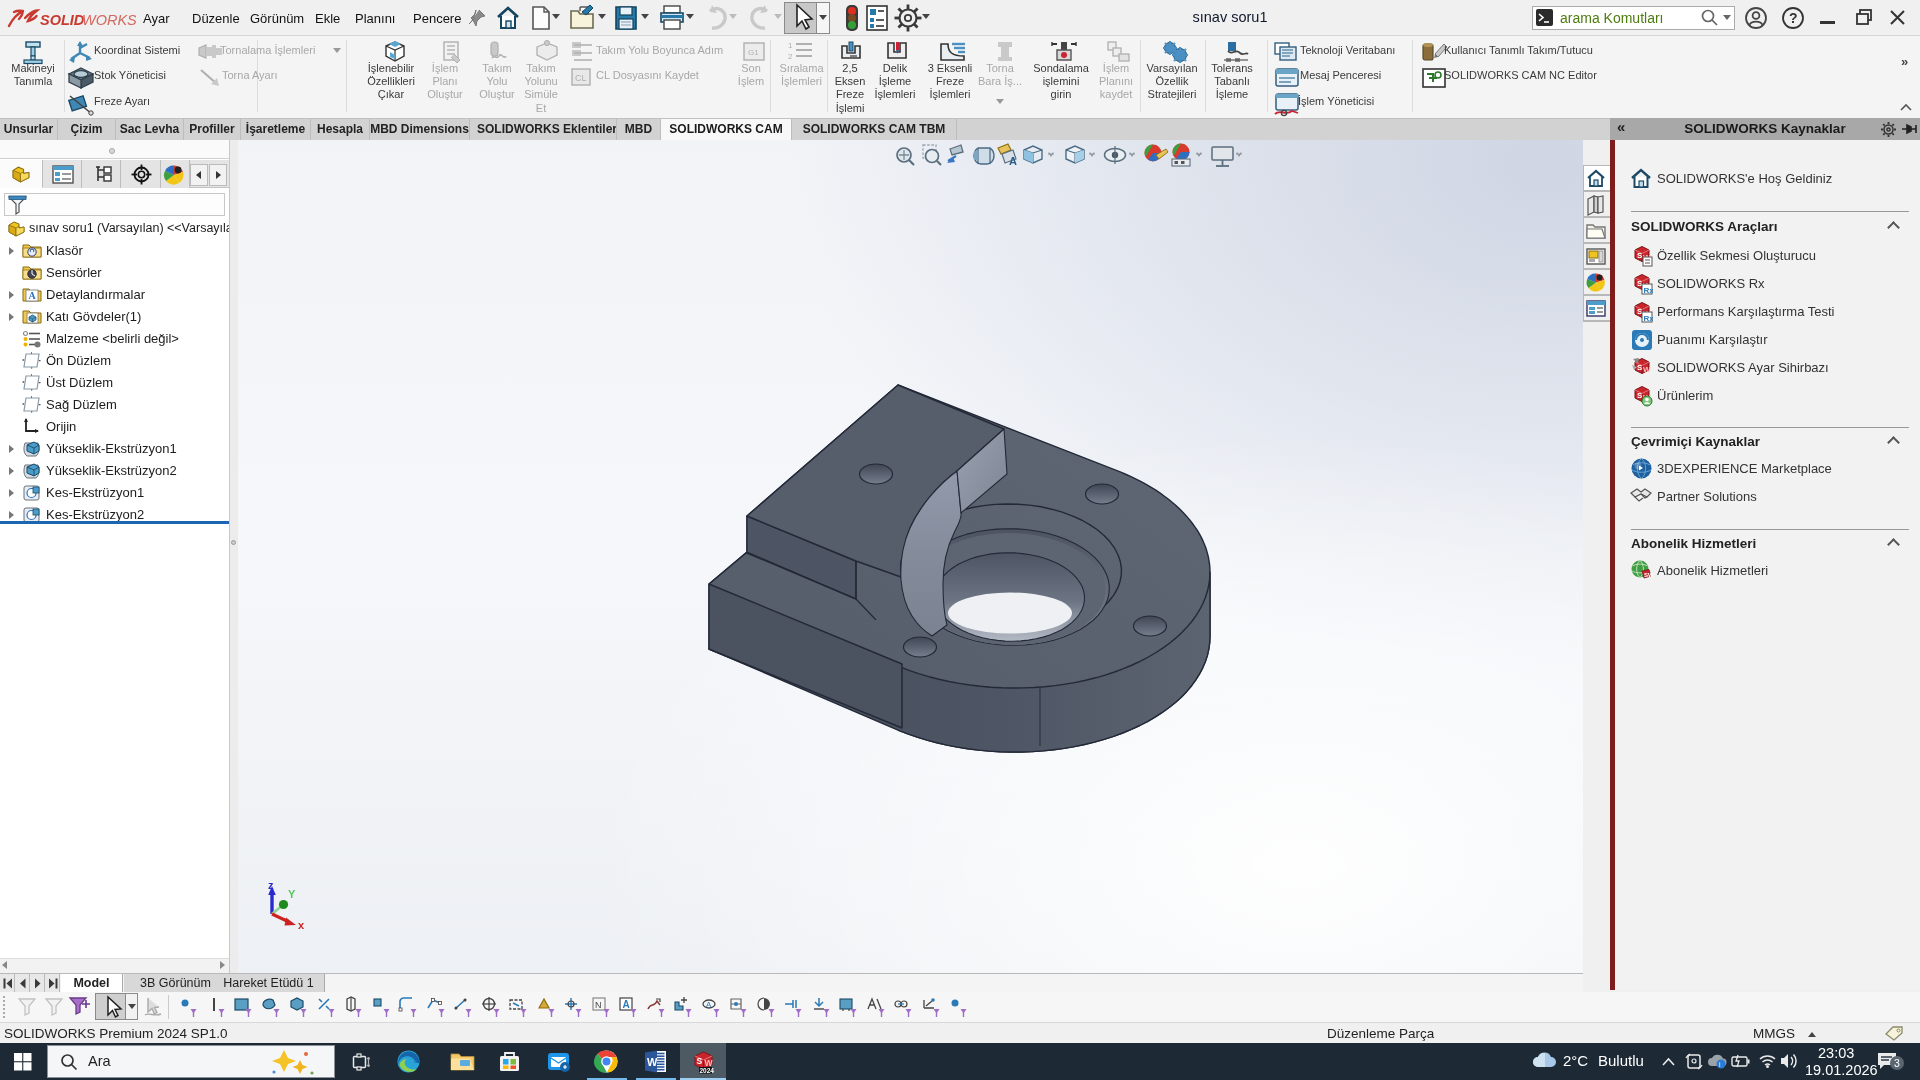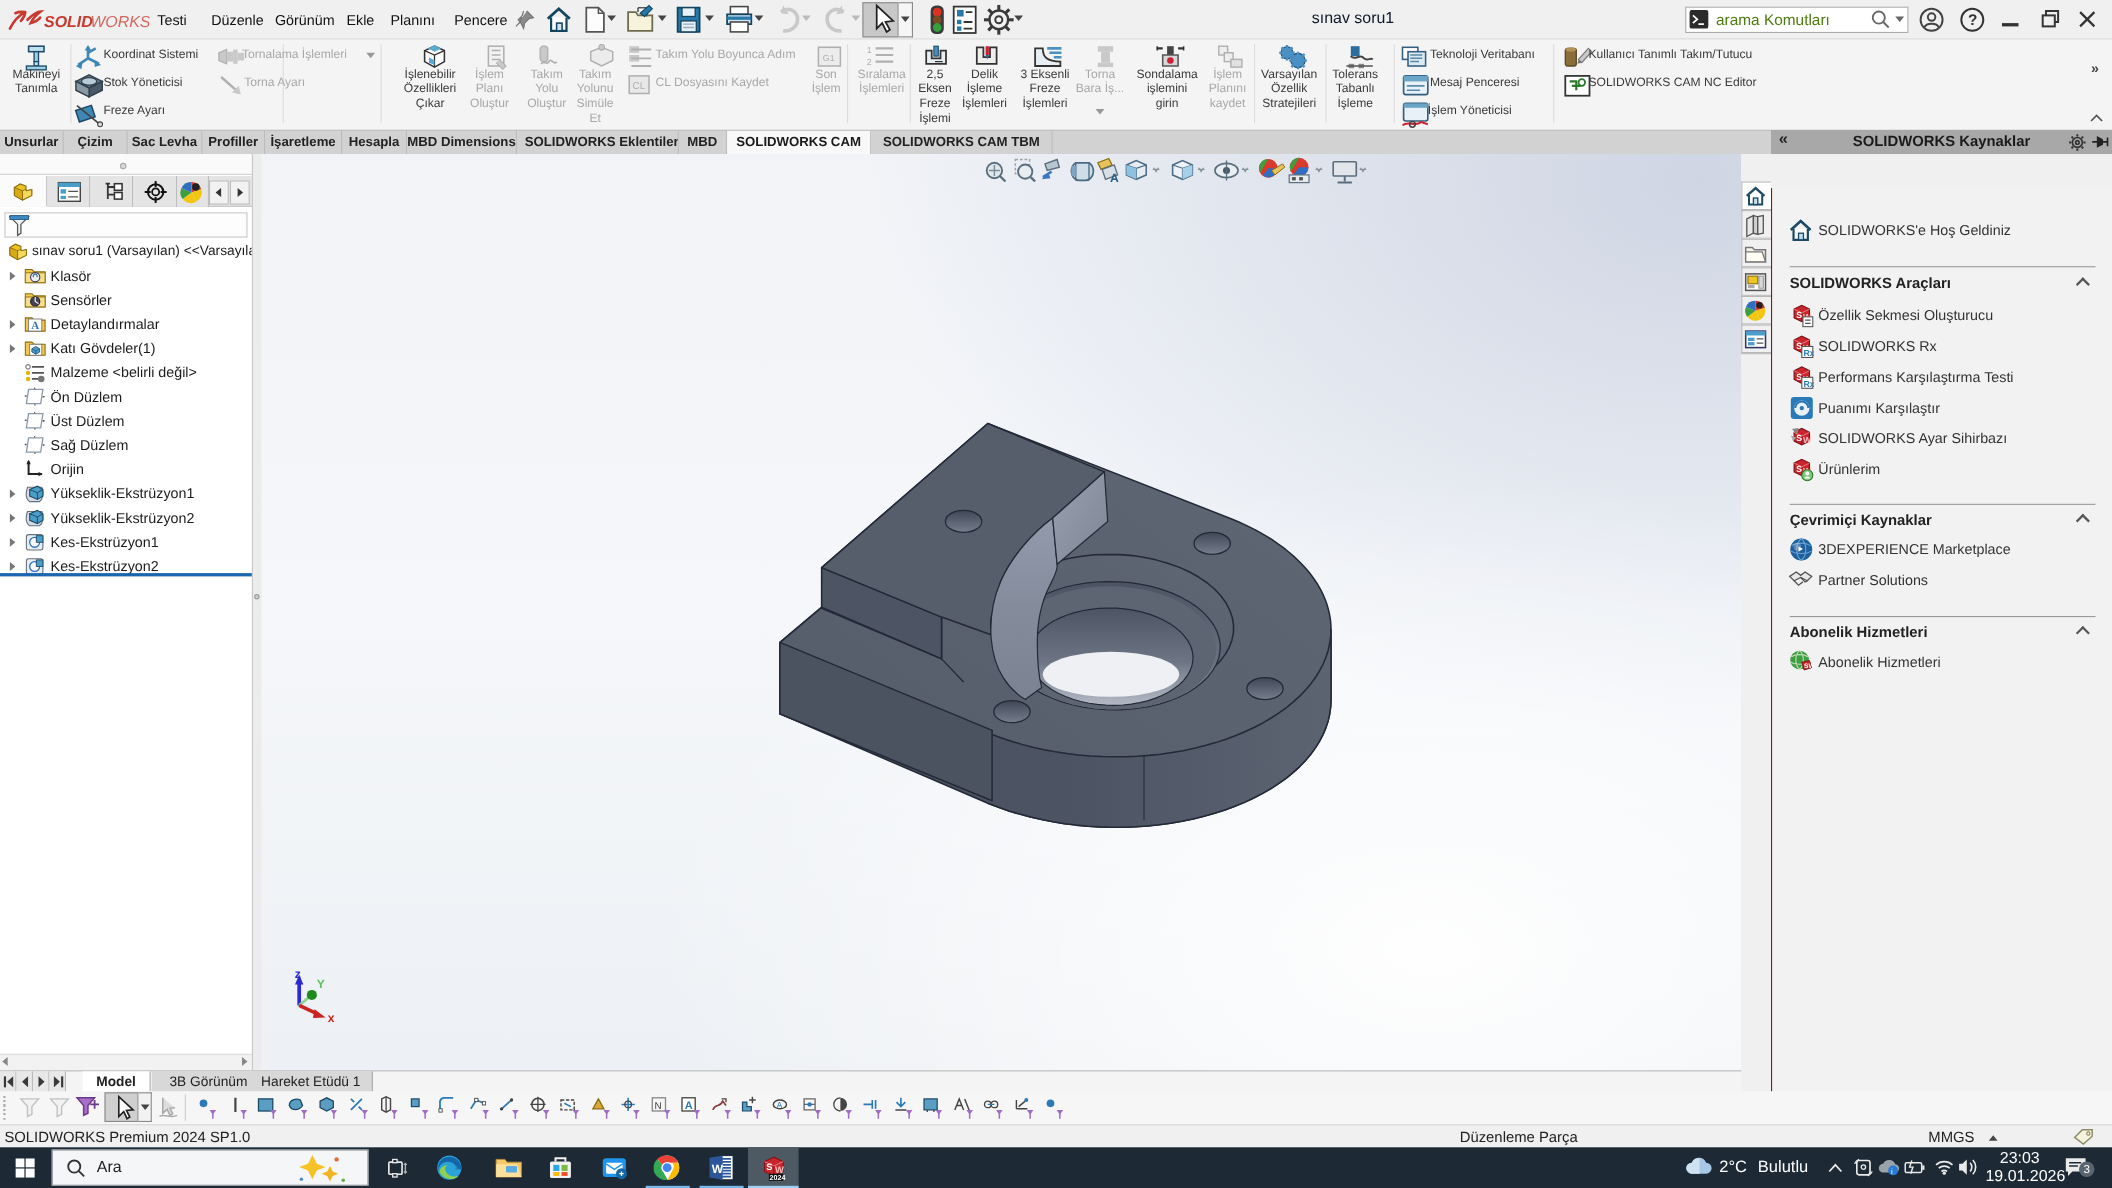--- a/index.html
+++ b/index.html
@@ -21,43 +21,43 @@
 .ctab.active{background:#f8f8f8;font-weight:bold;color:#1a1a1a;}
 #paneheader{left:1610px;top:118px;width:310px;height:22px;background:#a8a8a8;font-size:13.5px;font-weight:bold;color:#1a1a1a;text-align:center;line-height:22px;}
 
 #leftpanel{left:0;top:140px;width:238px;height:833px;background:#fff;}
 .treerow{position:absolute;left:0;width:228px;height:22px;font-size:13px;color:#1c1c1c;white-space:nowrap;}
 .tri{position:absolute;width:0;height:0;border-left:5px solid #777;border-top:4px solid transparent;border-bottom:4px solid transparent;}
 
 #viewport{left:238px;top:140px;width:1345px;height:833px;background:radial-gradient(ellipse 1150px 700px at 79% 87%, rgba(255,255,255,0.95) 0%, rgba(255,255,255,0) 62%),radial-gradient(ellipse 1250px 850px at 97% 3%, rgba(203,210,225,0.9) 0%, rgba(203,210,225,0) 60%),linear-gradient(180deg,#f1f3f7 0%,#f5f7fa 50%,#edf0f4 100%);}
 
 #taskstrip{left:1583px;top:140px;width:27px;height:833px;background:#f0f0f0;}
-#taskpane{left:1610px;top:140px;width:310px;height:850px;background:#f2f2f2;border-left:1px solid #7f1d1d;margin-top:31px;}
+#taskpane{left:1610px;top:140px;width:310px;height:850px;background:#f2f2f2;border-left:5px solid #7f1d1d;}
 .tpitem{position:absolute;left:42px;font-size:13px;color:#333;white-space:nowrap;}
 .tphead{position:absolute;left:16px;font-size:13.5px;font-weight:bold;color:#222;}
 .tpline{position:absolute;left:16px;width:278px;height:1px;background:#999;}
 .chev{position:absolute;right:22px;width:9px;height:9px;border-left:2px solid #555;border-top:2px solid #555;transform:rotate(45deg);}
 
 #modeltabs{left:0;top:973px;width:1583px;height:19px;background:#f4f4f4;border-top:1px solid #b9b9b9;}
-.mtab{position:absolute;top:0;height:19px;line-height:18px;font-size:12.5px;color:#222;text-align:center;background:#d8d8d8;border-right:1px solid #aaa;margin-left:14px;}
+.mtab{position:absolute;top:0;height:19px;line-height:18px;font-size:12.5px;color:#222;text-align:center;background:#d8d8d8;border-right:1px solid #aaa;}
 #sketchbar{left:0;top:992px;width:1920px;height:30px;background:#f6f6f6;}
 #statusbar{left:0;top:1022px;width:1920px;height:21px;background:#f0f0f0;border-top:1px solid #d8d8d8;font-size:13.5px;color:#222;}
 #taskbar{left:0;top:1043px;width:1920px;height:37px;background:#1d2a35;}
 </style></head><body>
 
 <div id="titlebar" class="abs">
 <svg class="abs" style="left:6px;top:5px" width="130" height="26" viewBox="0 0 130 26">
 <g fill="none" stroke="#c8392f" stroke-width="2.4" stroke-linecap="round">
 <path d="M3 21 C 6 15 11 9 17 6 M17 6 C 14 5.6 10 6 8 7 M17 6 C 16.6 9 15 12 13 14"></path>
 <path d="M19 13 C 24 8 28 5.5 31 5.5 C 27 8.5 23.5 12.5 22 16 C 25.5 15 29 13 30.5 11"></path>
 </g>
 <text x="34" y="19.5" font-size="14.5" font-weight="bold" font-style="italic" fill="#c8392f" font-family="Liberation Sans">SOLID</text>
 <text x="76" y="19.5" font-size="14.5" font-style="italic" fill="#d4685f" font-family="Liberation Sans">WORKS</text>
 </svg>
-<div class="menu" style="left:143px">Testi</div>
+<div class="menu" style="left:143px">Ayar</div>
 <div class="menu" style="left:192px">Düzenle</div>
 <div class="menu" style="left:250px">Görünüm</div>
 <div class="menu" style="left:315px">Ekle</div>
 <div class="menu" style="left:355px">Planını</div>
 <div class="menu" style="left:413px">Pencere</div>
 <svg class="abs" style="left:468px;top:8px" width="20" height="20" viewBox="0 0 20 20">
       <path d="M11 2 L17 8 L13 9 L9 13 L8 18 L5 12 L1 16 M5 12 L3 10 L7 6 L8 2 Z" fill="#8a8a8a" stroke="#777" stroke-width="1"></path>
     </svg>
 <svg class="abs" style="left:494px;top:3px" width="28" height="30" viewBox="0 0 28 30">
       <path d="M4 14 L14 5 L24 14" fill="none" stroke="#13455f" stroke-width="2.6"></path>

